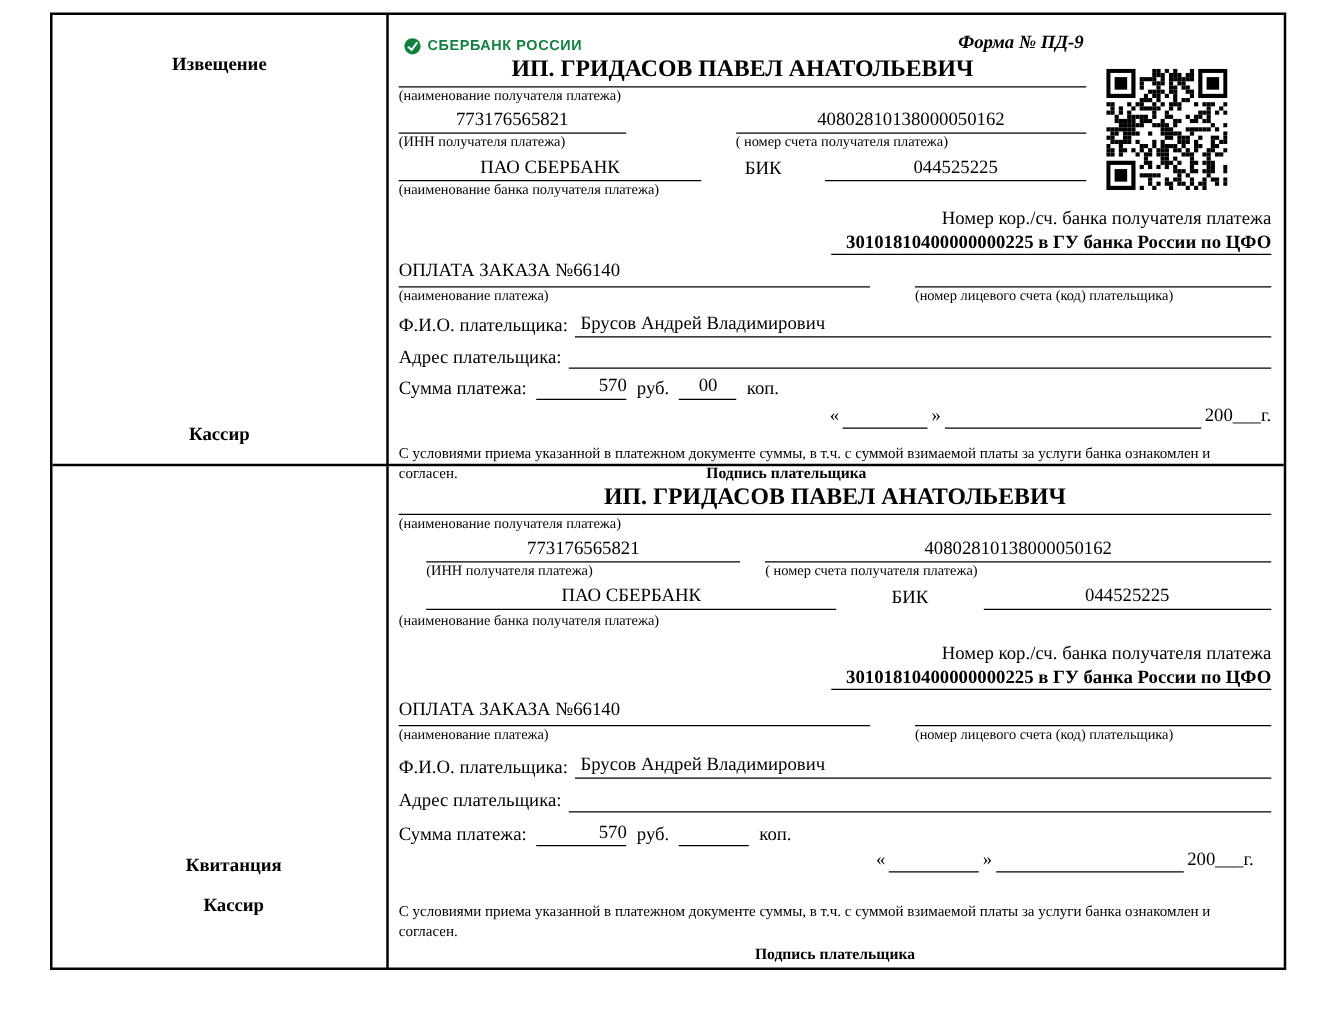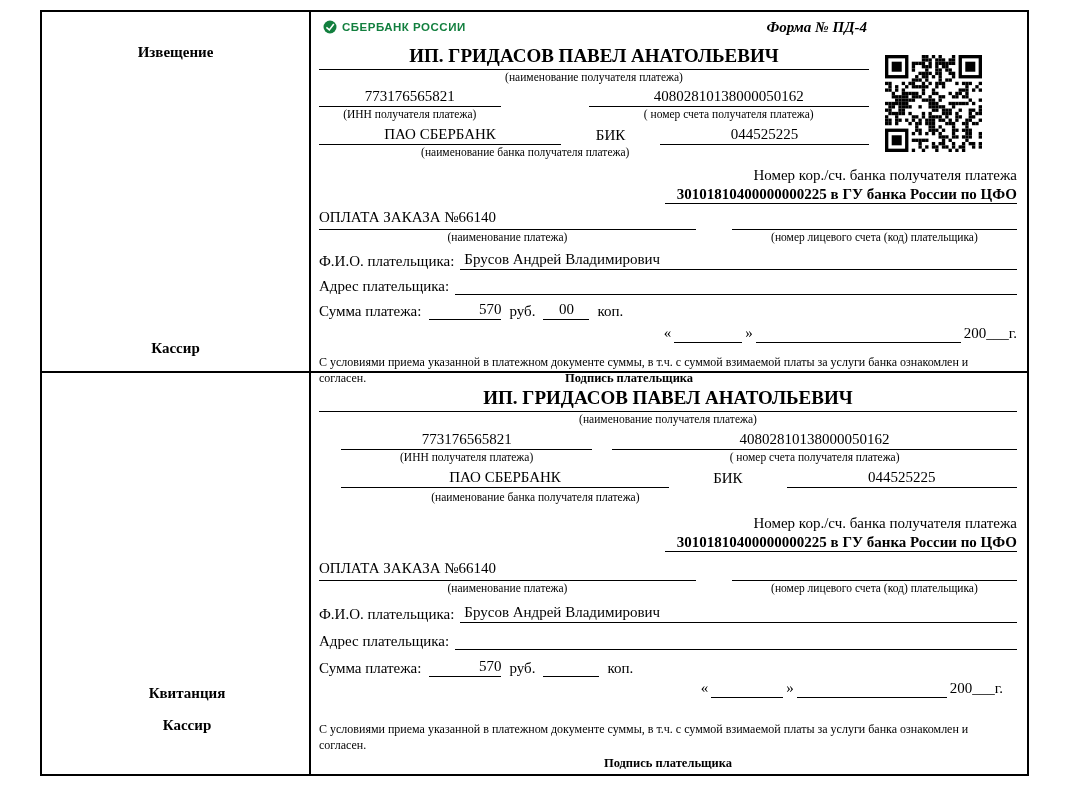--- a/index.html
+++ b/index.html
@@ -22,29 +22,29 @@
   }
   .stub { border-right: 2px solid #000; display: flex; flex-direction: column; align-items: center; }
   .stub.top { border-bottom: 2px solid #000; justify-content: space-between; padding: 32px 0 14px; }
   .stub.bottom { justify-content: flex-end; padding-bottom: 42px; gap: 15px; margin-left: 23px; }
   .lbl { font-weight: bold; font-size: 15px; }
 
   .formcell { position: relative; padding: 6px 10px 4px 8px; font-size: 15px; line-height: 1.25; }
   .formcell.top { border-bottom: 2px solid #000; }
   .formcell.bottom { padding-top: 13px; }
 
-  .hdr { display: flex; align-items: flex-start; height: 26px; gap: 24px; }
+  .hdr { display: flex; align-items: flex-end; height: 26px; gap: 24px; }
   .logo { display: flex; align-items: center; gap: 5px; margin-left: 4px; margin-top: 2px; }
   .logo-text { color: #127f3e; font-weight: bold; font-size: 11.5px; font-family: "Liberation Sans", sans-serif; letter-spacing: .5px; }
   .form-num { margin-left: auto; margin-right: 150px; font-weight: bold; font-style: italic; font-size: 15px; }
 
   .qr { position: absolute; right: 42px; top: 43px; width: 100px; height: 97px; }
 
   .ul { border-bottom: 1px solid #000; }
-  .caption { font-size: 11.5px; text-align: center; line-height: 15px; }
+  .caption { font-size: 11.5px; line-height: 15px; }
   .title { font-weight: bold; text-align: center; font-size: 19px; padding-bottom: 1px; }
   .narrow { margin-right: 148px; }
 
   .cols { display: flex; justify-content: space-between; margin-top: 2px; }
   .col .val { text-align: center; height: 20px; }
   .c-inn { width: 33%; }
   .c-acct { width: 51%; }
 
   .bankrow { display: flex; align-items: flex-end; justify-content: space-between; margin-top: 3px; }
   .bankname { width: 44%; text-align: center; height: 20px; }
@@ -111,21 +111,21 @@
 
   <div class="formcell top">
     <div class="hdr">
       <div class="logo">
         <svg width="14" height="14" viewBox="0 0 14 14">
           <circle cx="7" cy="7" r="6.5" fill="#127f3e"></circle>
           <path d="M3.4 7.4 L6.3 9.9 L10.8 3.9" stroke="#fff" stroke-width="1.6" fill="none"></path>
         </svg>
         <span class="logo-text">СБЕРБАНК РОССИИ</span>
       </div>
-      <div class="form-num">Форма № ПД-4</div>
+      <div class="form-num">Форма № ПД-9</div>
     </div>
 
     <div class="qr"><svg width="97" height="97" xmlns="http://www.w3.org/2000/svg">
           <rect width="97" height="97" fill="#fff"></rect>
           <rect x="36.79" y="0.00" width="3.34" height="3.34" fill="#000"></rect>
           <rect x="40.14" y="0.00" width="3.34" height="3.34" fill="#000"></rect>
           <rect x="46.83" y="0.00" width="3.34" height="3.34" fill="#000"></rect>
           <rect x="53.52" y="0.00" width="3.34" height="3.34" fill="#000"></rect>
           <rect x="66.90" y="0.00" width="3.34" height="3.34" fill="#000"></rect>
           <rect x="36.79" y="3.34" width="3.34" height="3.34" fill="#000"></rect>

